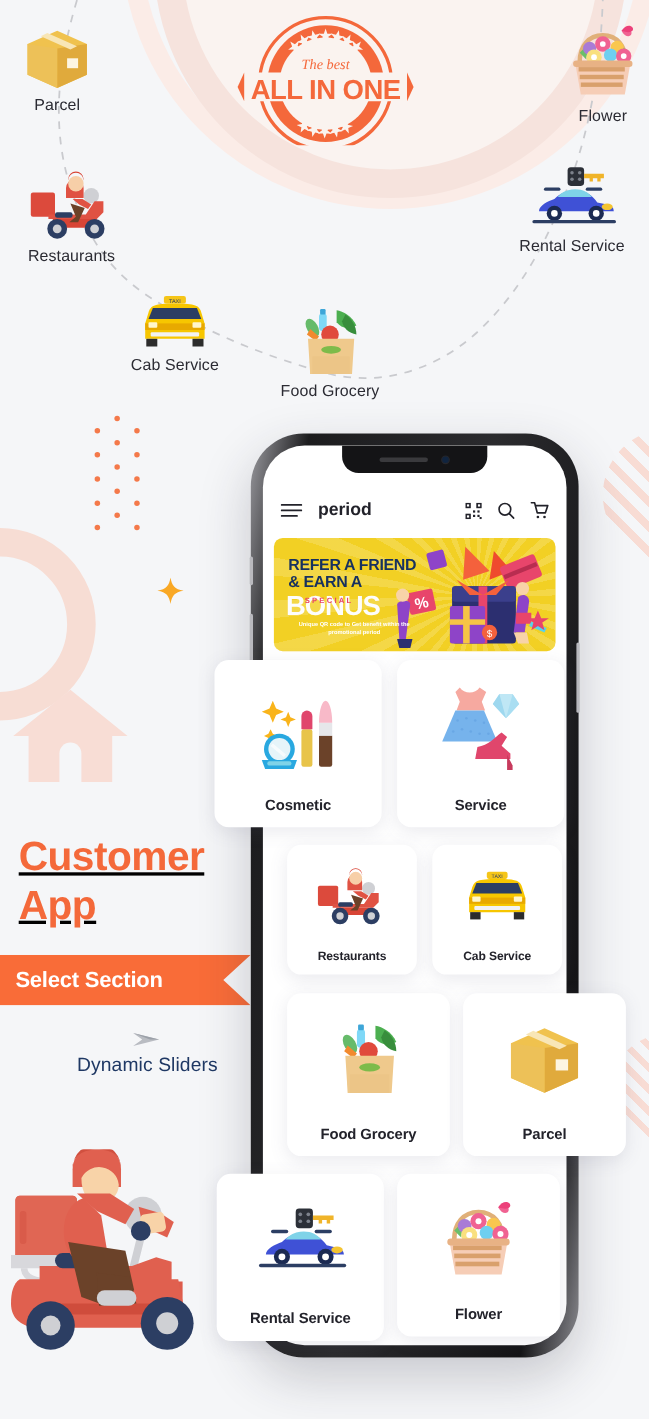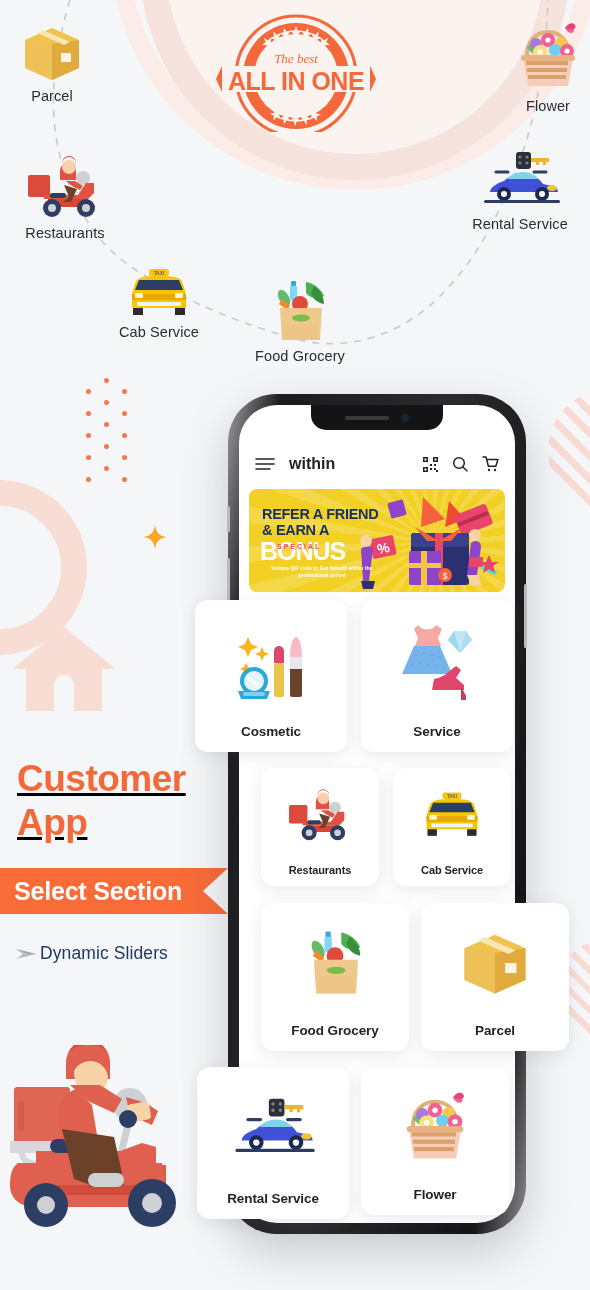--- a/index.html
+++ b/index.html
@@ -96,25 +96,25 @@
     color: #f4693a; letter-spacing: -.5px;
   }
   .ribbon {
     position: absolute; left: 0; top: 868px;
     height: 46px; width: 228px;
     background: #f96c38;
     display: flex; align-items: center;
     clip-path: polygon(0 0, 228px 0, 203px 23px, 228px 46px, 0 46px);
   }
   .ribbon span {
-    color: #fff; font-size: 25px; font-weight: bold;
+    color: #fff; font-size: 20px; font-weight: bold;
     padding-left: 14px; letter-spacing: -.2px;
   }
   .bullets { position: absolute; left: 14px; top: 932px; width: 240px; }
-  .bullet { display: flex; align-items: center; height: 43px; }
+  .bullet { display: flex; align-items: center; height: 43px; flex-direction: column; }
   .bullet .arrow { width: 26px; flex: 0 0 26px; }
   .bullet .btxt {
     font-size: 17.5px; color: #1f3864; font-weight: 500; letter-spacing: .1px;
   }
   .rider { position: absolute; left: 0; top: 1045px; width: 210px; height: 220px; }
 
   
   .phone {
     position: absolute; left: 228px; top: 394px;
     width: 298px; height: 840px;
@@ -466,21 +466,21 @@
       </div>
 
       <div class="app-bar">
         <svg width="20" height="14" viewBox="0 0 20 14">
           <g stroke="#22222a" stroke-width="1.6" stroke-linecap="round">
             <path d="M1 2h18"></path>
               <path d="M1 7h18"></path>
               <path d="M1 12h14"></path>
           </g>
         </svg>
-        <span class="brand">within</span>
+        <span class="brand">period</span>
         <span class="spacer"></span>
         <span class="ic">
           <svg width="15" height="15" viewBox="0 0 15 15">
             <g fill="#22222a">
               <rect x="0" y="0" width="5" height="5"></rect>
                 <rect x="10" y="0" width="5" height="5"></rect>
               <rect x="0" y="10" width="5" height="5"></rect>
               <rect x="7" y="7" width="2" height="2"></rect>
                 <rect x="11" y="7" width="2" height="2"></rect>
               <rect x="7" y="11" width="2" height="2"></rect>

